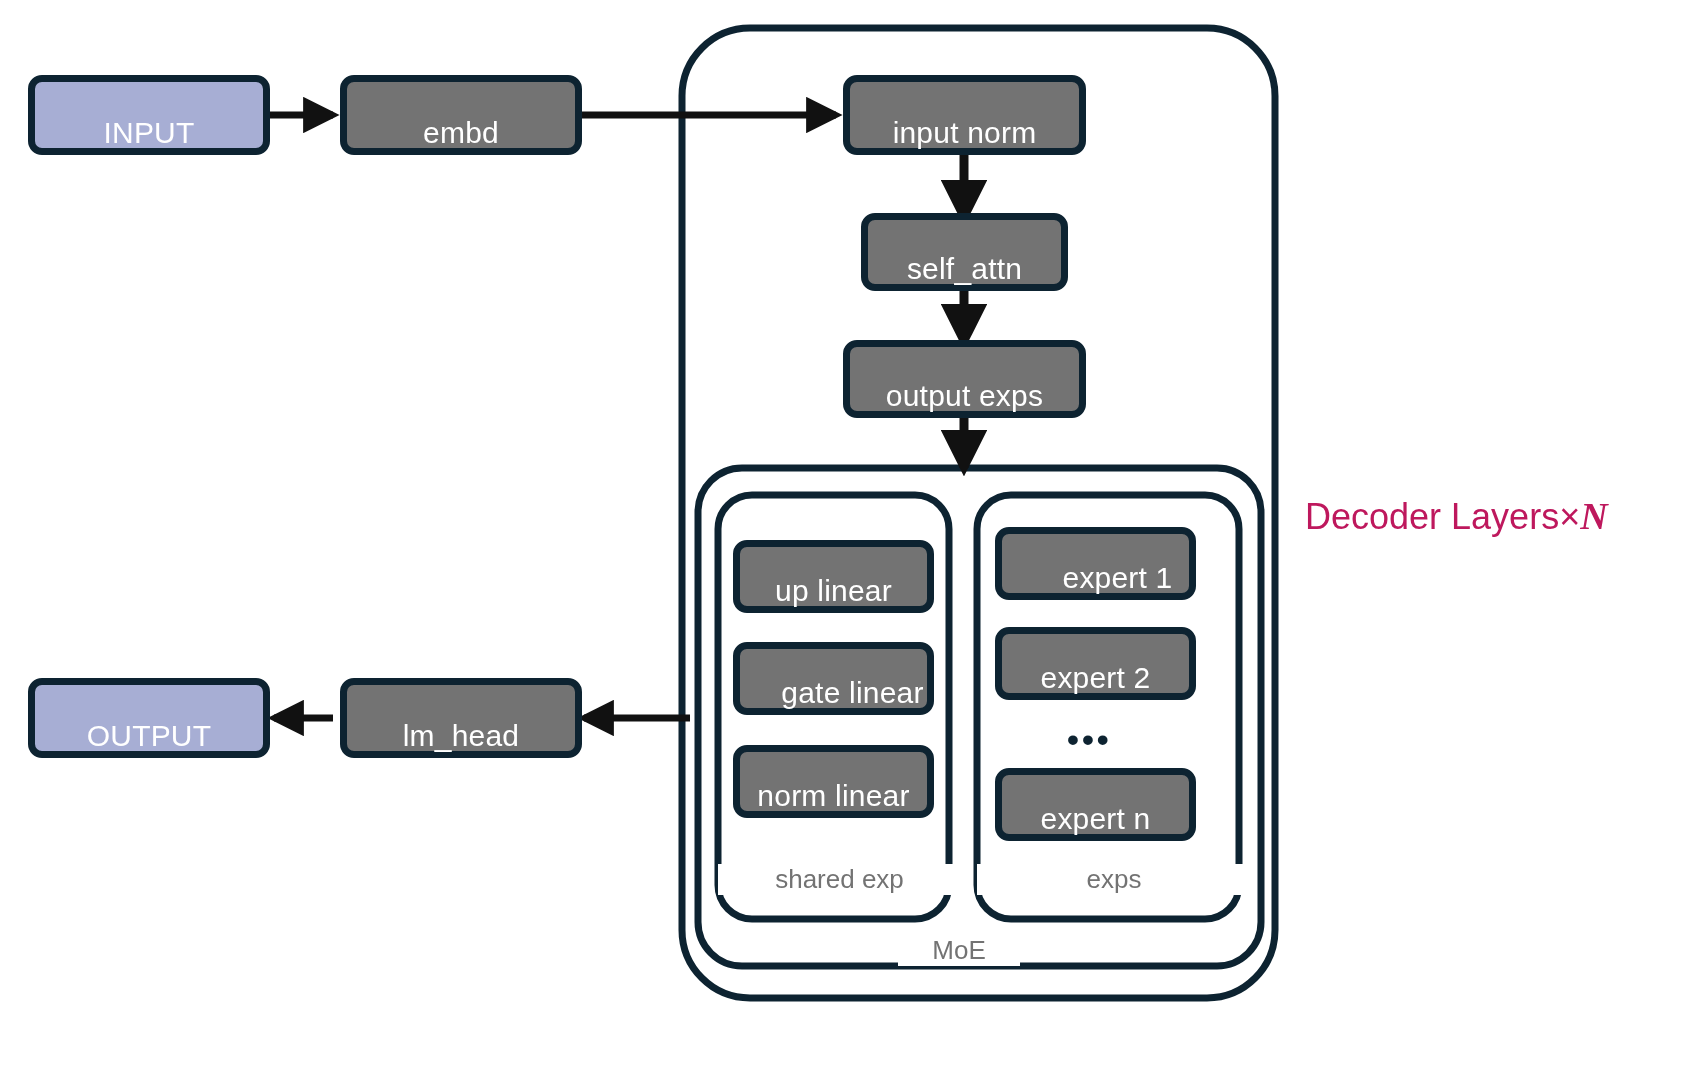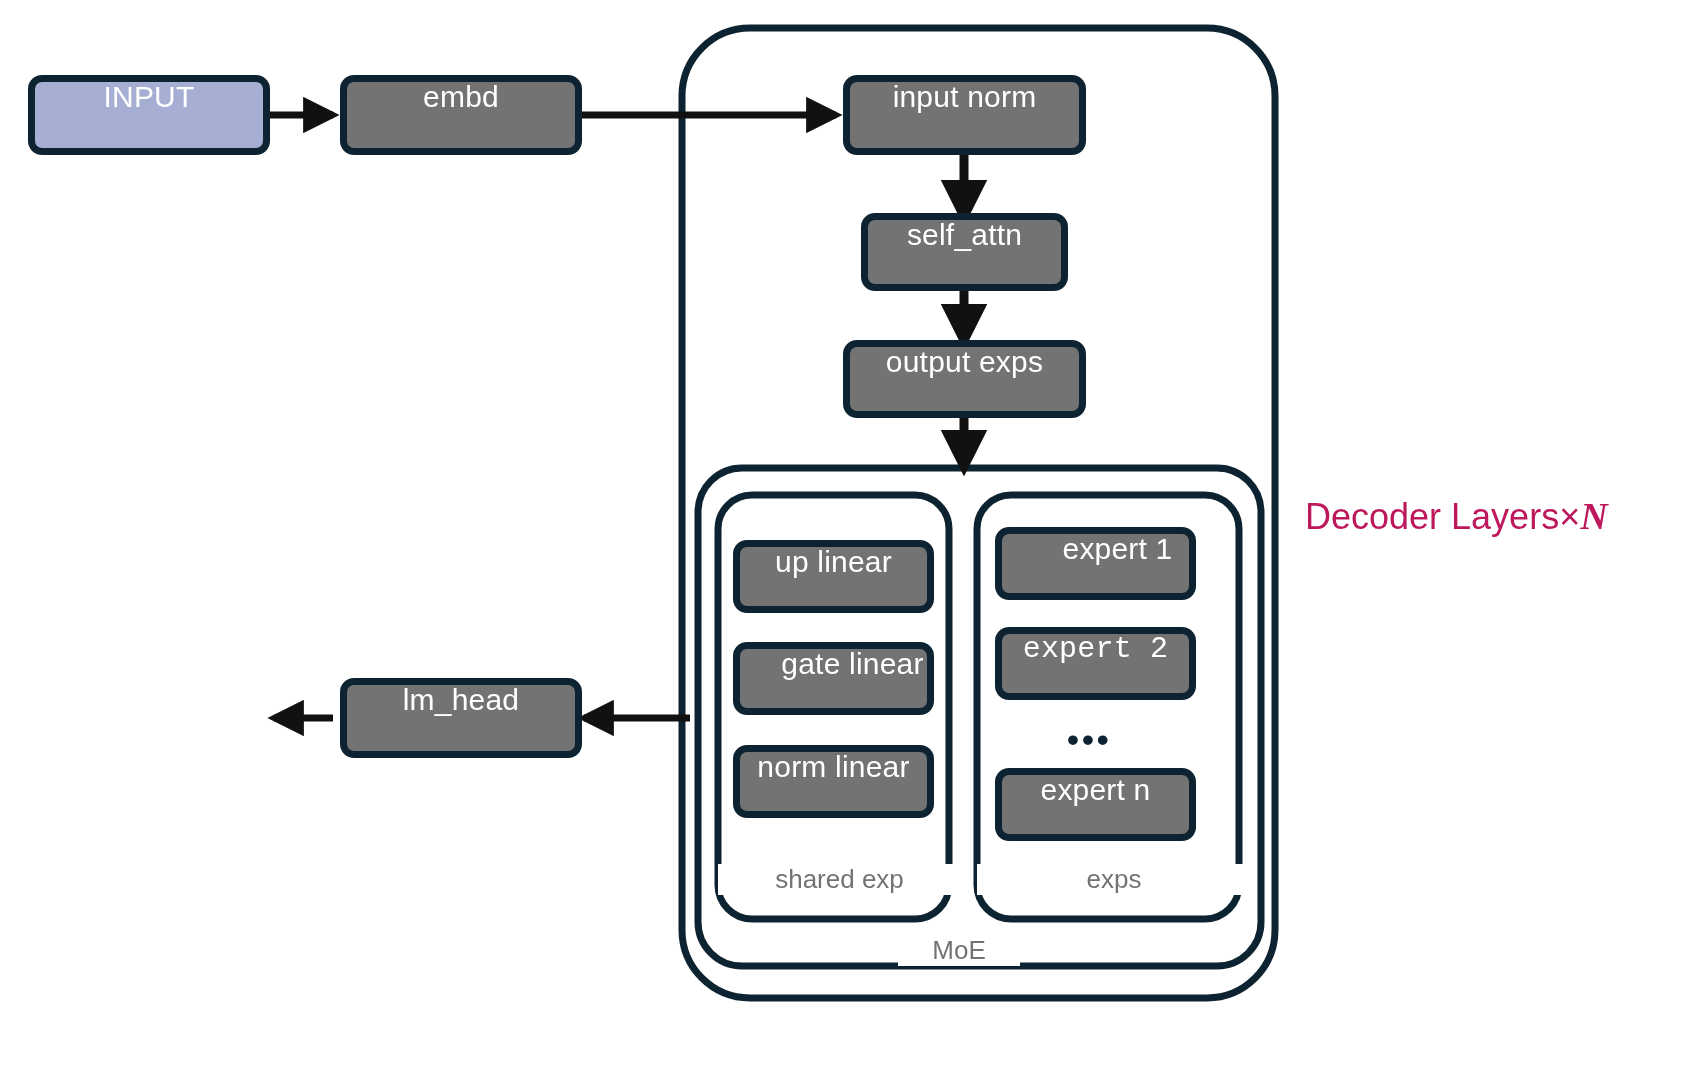--- a/index.html
+++ b/index.html
@@ -23,21 +23,21 @@
     top: 0;
     width: 1702px;
     height: 1068px;
   }
   .node {
     position: absolute;
     box-sizing: border-box;
     border: 7px solid #0d2331;
     border-radius: 14px;
     display: flex;
-    align-items: flex-start;
+    align-items: flex-end;
     justify-content: center;
     color: #ffffff;
     font-size: 30px;
     line-height: 1;
     letter-spacing: 0.2px;
     font-family: "Liberation Sans", sans-serif;
     z-index: 5;
   }
   .node.io   { background: #a7aed4; }
   .node.op   { background: #737373; }
@@ -143,34 +143,37 @@
   </div>
 
   <div class="node op" style="left:733px; top:745px; width:201px; height:73px;">
     <span>norm linear</span>
   </div>
 
   <div class="node op" style="left:995px; top:527px; width:201px; height:73px;padding-left:44px;">
     <span>expert 1</span>
   </div>
 
-  <div class="node op" style="left:995px; top:627px; width:201px; height:73px;font-family:Liberation Mono, monospace;">
+  <div class="node op" style="left:995px; top:627px; width:201px; height:73px;">
     <span>expert 2</span>
   </div>
 
   <div class="dots" style="left:1067px; top:722px;">•••</div>
 
   <div class="node op" style="left:995px; top:768px; width:201px; height:73px;">
     <span>expert n</span>
   </div>
 
   <div class="node op" style="left:340px; top:678px; width:242px; height:80px;">
     <span>lm_head</span>
   </div>
 
+  <div class="node io" style="left:28px; top:678px; width:242px; height:80px;">
+    <span>OUTPUT</span>
+  </div>
 
   <div class="group-label" style="left:718px; top:864px; width:231px;">shared exp</div>
 
   <div class="group-label" style="left:977px; top:864px; width:262px;">exps</div>
 
   <div class="group-label" style="left:898px; top:935px; width:110px;">MoE</div>
 
   <div class="side-caption" style="left:1305px; top:497px;">
     <span>Decoder Layers×</span><span class="ital">N</span>
   </div>

